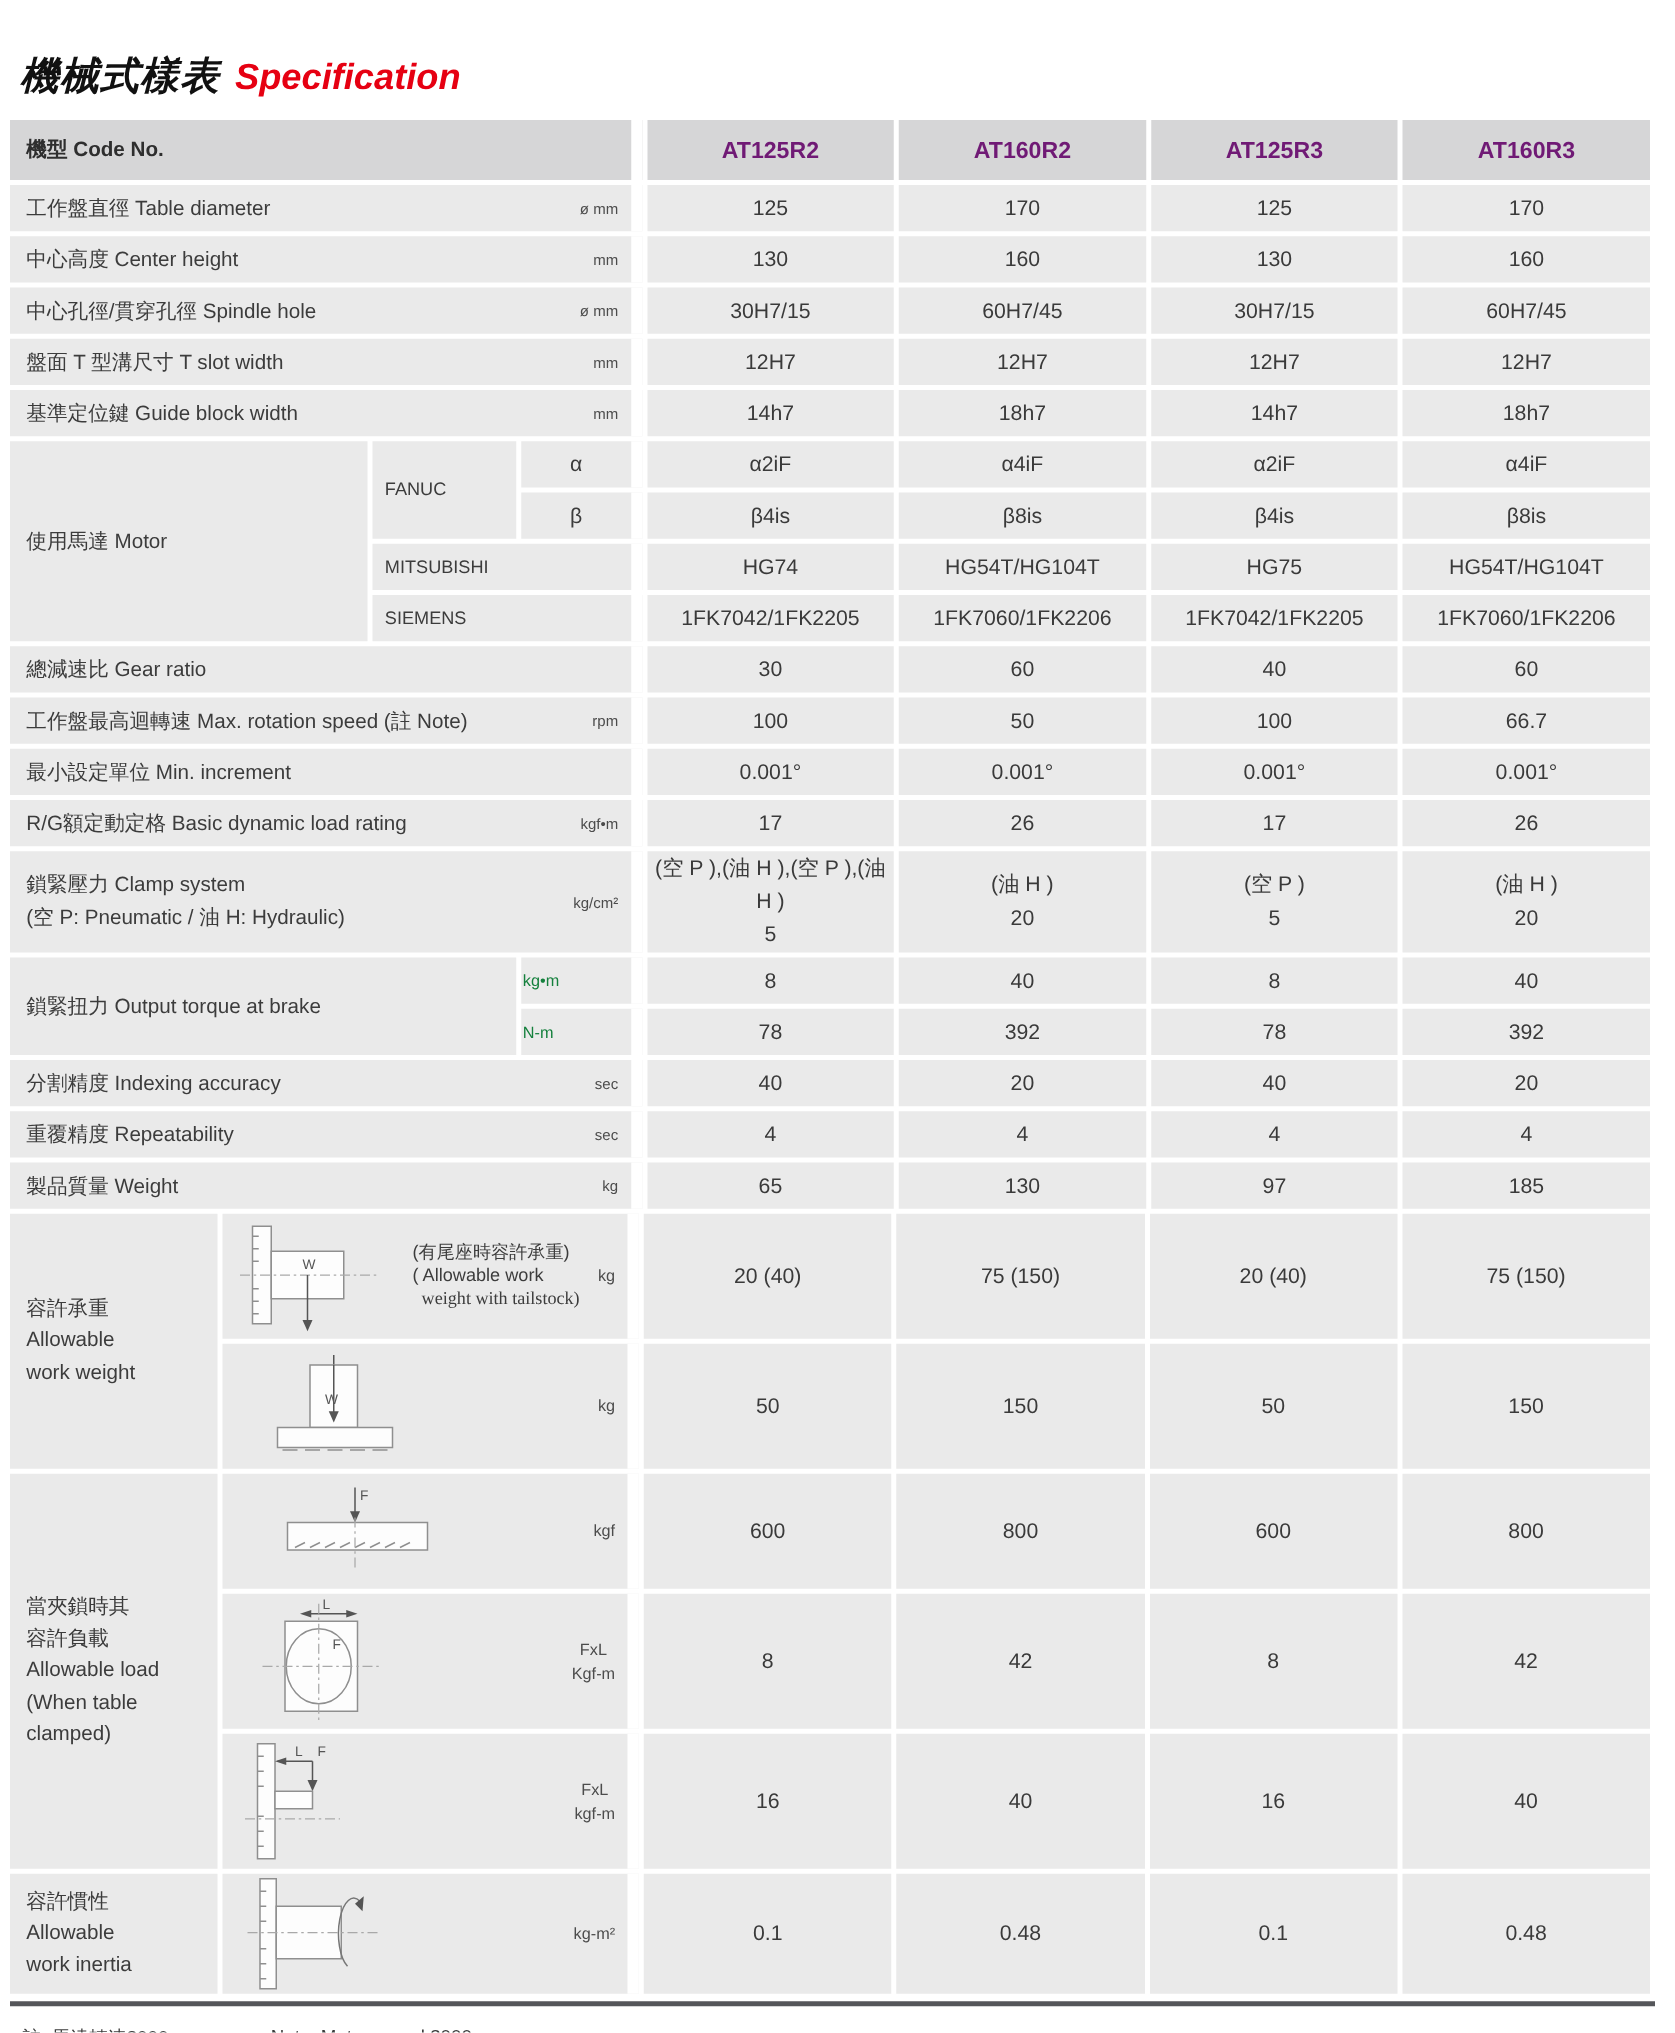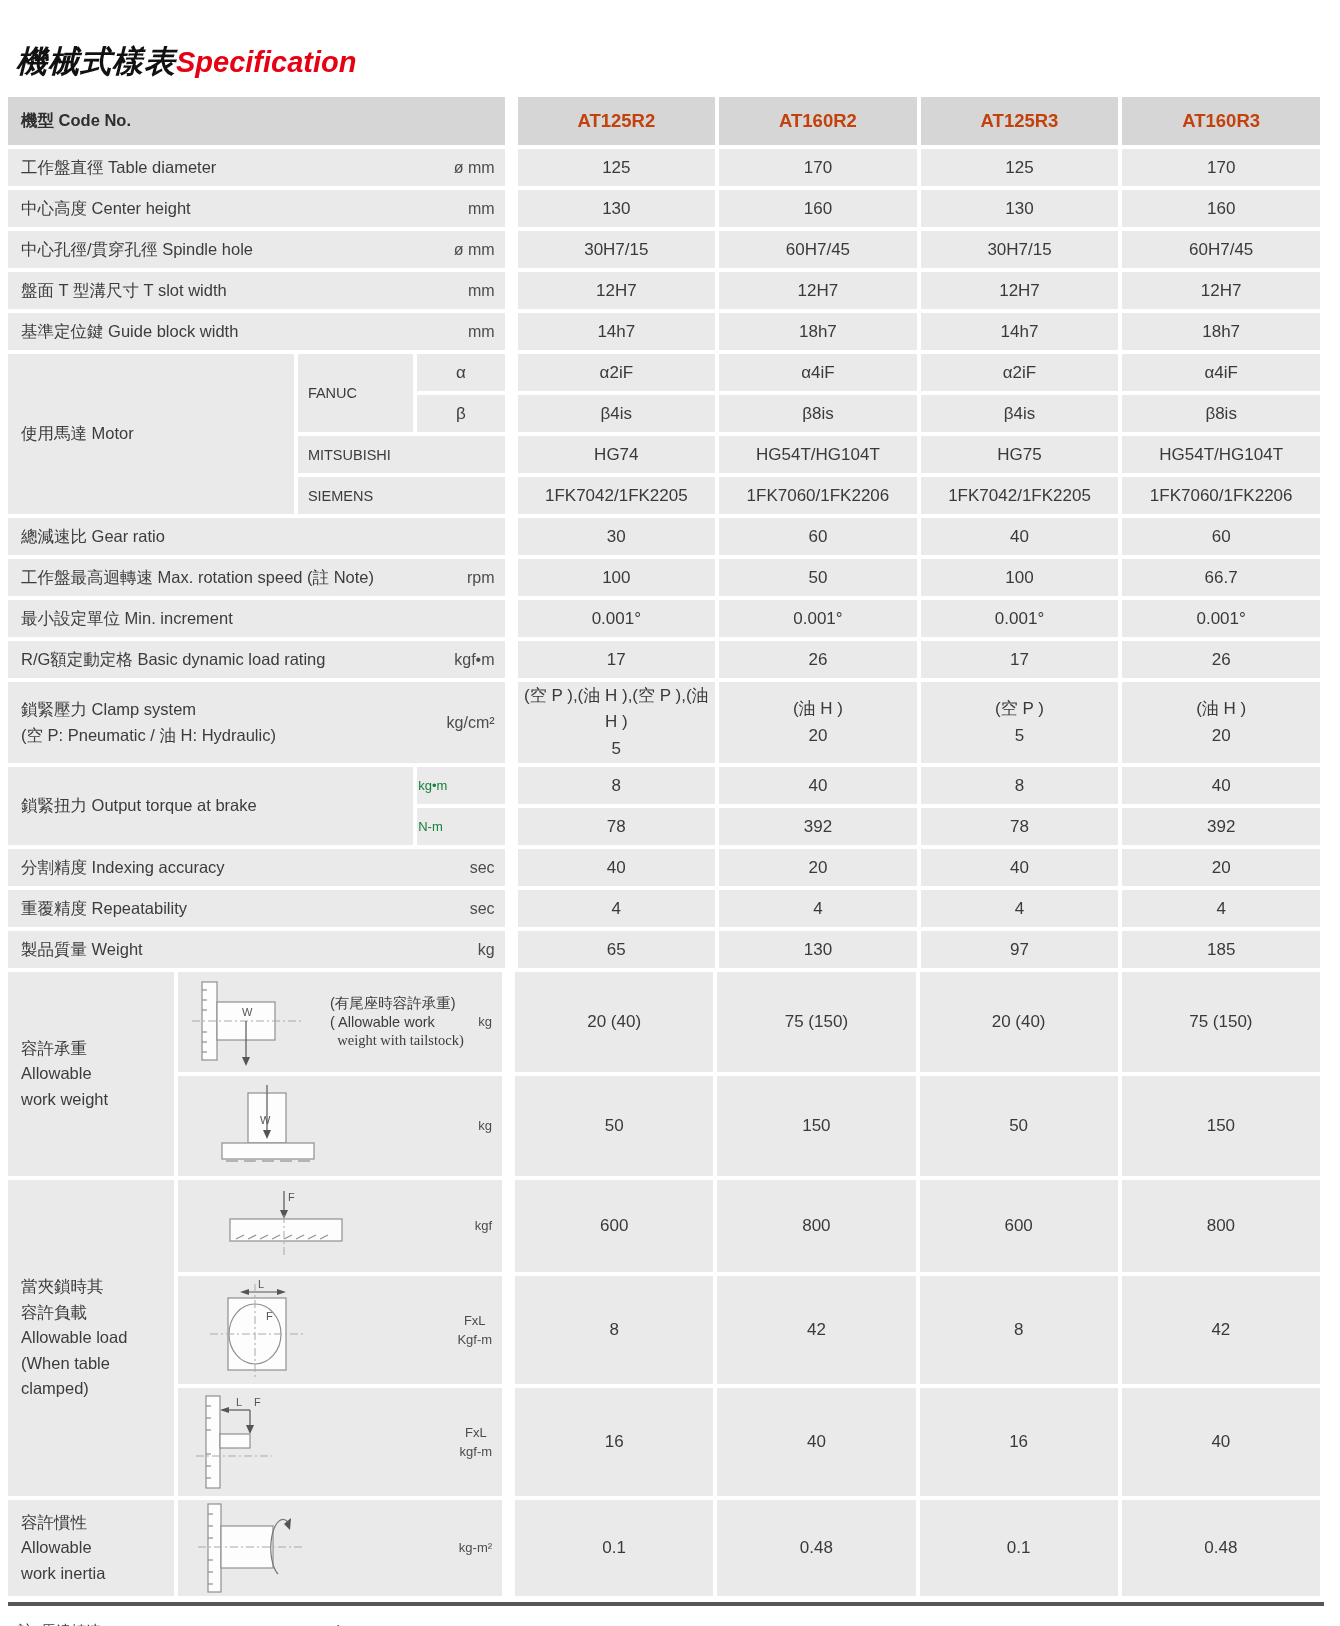--- a/index.html
+++ b/index.html
@@ -1,37 +1,37 @@
 <!DOCTYPE html>
 <html><head>
 <meta charset="utf-8">
 <style>
   html,body{margin:0;padding:0;background:#fff;}
   body{width:1340px;height:1626px;font-family:"Liberation Sans",sans-serif;color:#3c3c3c;overflow:hidden;}
   .page{padding:8px 0 0 4px;}
-  .title{display:flex;align-items:baseline;margin:6px 0 10px 12px;font-style:italic;font-weight:bold;}
+  .title{display:flex;align-items:baseline;gap:12px;margin:6px 0 10px 12px;font-style:italic;font-weight:bold;}
   .title .t-zh{font-size:31px;color:#111;letter-spacing:1px;}
   .title .t-en{font-size:29px;}
   table.spec{border-collapse:separate;border-spacing:4px;table-layout:fixed;width:1320px;}
   table.spec td{background:#eaeaea;vertical-align:middle;box-sizing:border-box;overflow:hidden;}
   tr.rh td{height:48px;background:#d6d6d7;}
   tr.rr td{height:37px;}
   tr.rc td{height:78px;}
   tr.b1 td{height:100px;}
   tr.l1 td{height:92px;}
   tr.l2 td{height:108px;}
   tr.l3 td{height:108px;}
   tr.bi td{height:72px;}
   td.pre{border-right:9px solid #fff;}
   td.lab{font-size:16.5px;padding-left:13px;}
   .labwrap{display:flex;align-items:center;justify-content:space-between;padding-right:9px;}
   .hdrlab{font-size:19px;font-weight:bold;color:#2e2e2e;}
   td.v{text-align:center;font-size:17px;color:#3a3a3a;}
-  tr.rh td.v,td.mh{font-size:18.5px;font-weight:bold;color:#c2410c;text-align:center;}
-  .unit{font-size:16px;color:#4c4c4c;white-space:nowrap;}
+  tr.rh td.v,td.mh{font-size:18.5px;font-weight:bold;color:#701a75;text-align:center;}
+  .unit{font-size:12px;color:#4c4c4c;white-space:nowrap;}
   td.ucell{font-size:13px;color:#15803d;text-align:left;}
   td.brand{font-size:14.5px;padding-left:10px;}
   td.sub{font-size:17px;text-align:center;}
   .two>div{line-height:1.55;}
   td.seclab{font-size:16.5px;padding-left:13px;line-height:1.55;}
   td.diag{padding:0 6px 0 0;}
   .diagwrap{display:flex;align-items:center;height:100%;}
   .dnote{font-size:14.5px;line-height:1.3;color:#3c3c3c;margin-left:22px;}
   .u-right{margin-left:auto;text-align:center;font-size:13px;color:#4c4c4c;padding-right:4px;line-height:1.5;}
   svg.dg{flex:0 0 auto;}

